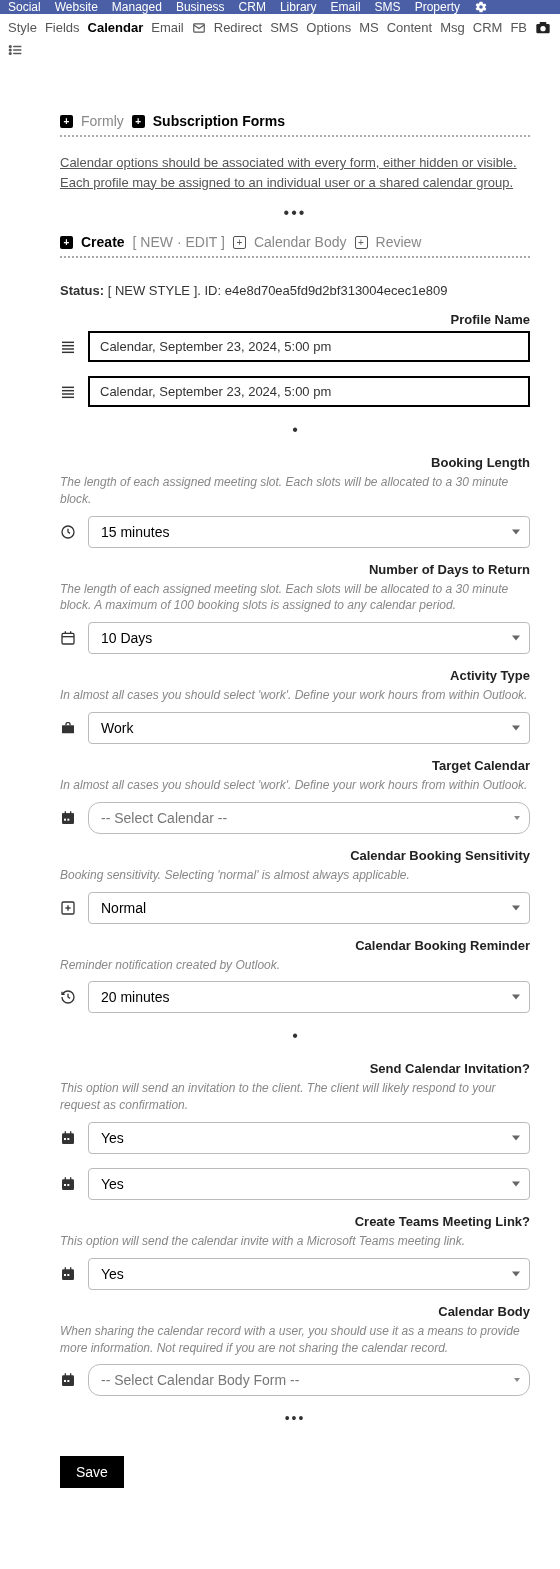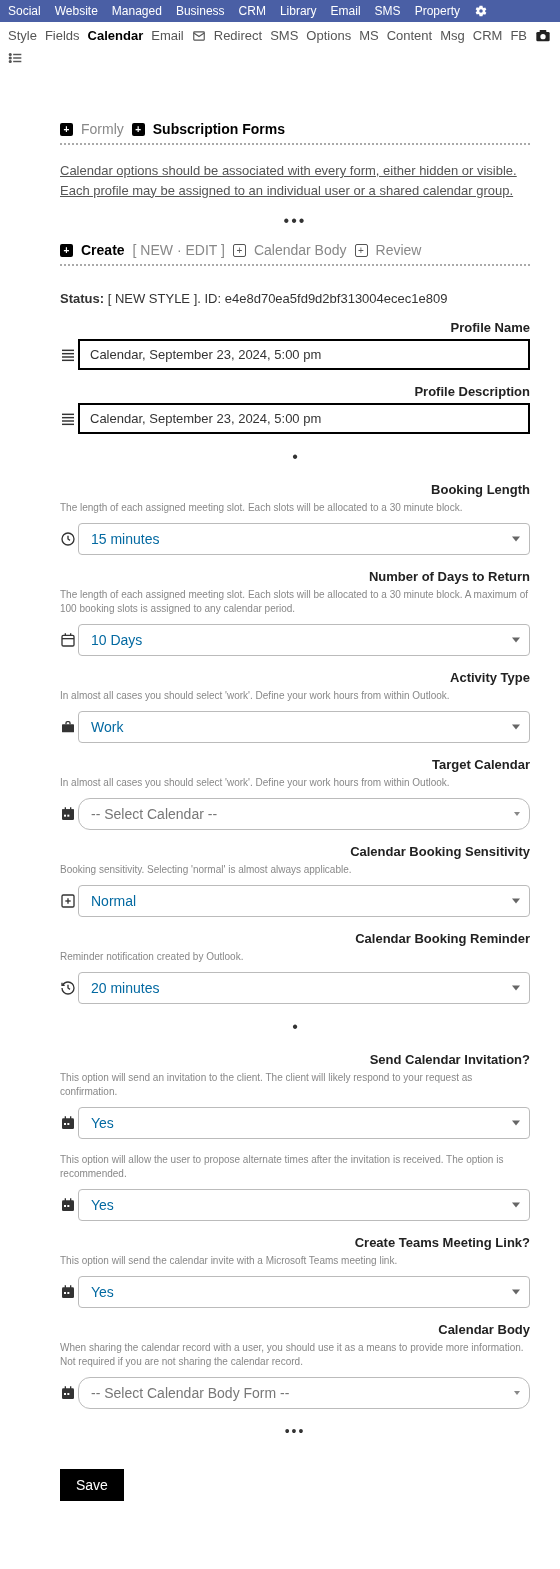--- a/index.html
+++ b/index.html
@@ -1,18 +1,18 @@
 <!DOCTYPE html>
 <html><head>
 <meta charset="utf-8">
 <style>
   * { box-sizing: border-box; margin: 0; padding: 0; }
   body { font-family: "Segoe UI", Arial, sans-serif; font-size: 13px; color: #333; background: #fff; width: 560px; }
   
-  .topnav { background: #4a5fa5; color: #fff; display: flex; align-items: center; padding: 0 8px; height: 22px; font-size: 12px; gap: 14px; overflow: hidden; }
+  .topnav { background: #4a5fa5; color: #fff; display: flex; align-items: center; padding: 0 8px; height: 14px; font-size: 12px; gap: 14px; overflow: hidden; }
   .topnav span { cursor: pointer; white-space: nowrap; }
   
   .subnav { display: flex; align-items: center; padding: 6px 8px; gap: 8px; font-size: 13px; color: #555; flex-wrap: wrap; }
   .subnav span { cursor: pointer; }
   .subnav .active { color: #000; font-weight: 600; }
   .subnav .ico { display: inline-block; width: 14px; height: 14px; vertical-align: middle; }
   
   .container { padding: 10px 30px 40px 60px; }
   
   .dotted { border-bottom: 2px dotted #aaa; margin: 6px 0 16px 0; }
@@ -30,28 +30,28 @@
   .create-row .plus-outline { width: 13px; height: 13px; border: 1px solid #555; color: #555; display: inline-flex; align-items: center; justify-content: center; font-size: 10px; border-radius: 2px; }
   .create-row strong { color: #000; font-weight: 700; }
   .create-row .muted { color: #888; }
   
   .status-line { font-size: 13px; margin: 25px 0 14px 0; color: #333; }
   .status-line strong { font-weight: 700; }
   
   .field-group { margin-bottom: 14px; }
   .field-label { font-size: 13px; font-weight: 700; color: #222; margin-bottom: 4px; text-align: right; }
   .field-label .light { font-weight: 400; }
-  .field-help { font-size: 10px; color: #888; line-height: 1.4; margin-bottom: 8px; }
-  
-  .input-row { display: flex; align-items: center; }
+  .field-help { font-size: 12px; color: #888; line-height: 1.4; margin-bottom: 8px; font-style: italic; }
+  
+  .input-row { display: flex; align-items: center; gap: 10px; }
   .input-row .side-ico { width: 18px; flex-shrink: 0; }
   .text-input { flex: 1; border: 2px solid #000; padding: 6px 10px; font-size: 13px; color: #333; background: #fff; outline: none; }
   
   .select-wrap { position: relative; flex: 1; }
-  .select { width: 100%; border: 1px solid #bbb; border-radius: 4px; padding: 7px 28px 7px 12px; font-size: 14px; color: #0369a1; background: #fff; appearance: none; -webkit-appearance: none; cursor: pointer; outline: none; }
+  .select { width: 100%; border: 1px solid #bbb; border-radius: 4px; padding: 7px 28px 7px 12px; font-size: 14px; color: #000000; background: #fff; appearance: none; -webkit-appearance: none; cursor: pointer; outline: none; }
   .select-wrap::after { content: ""; position: absolute; right: 10px; top: 50%; transform: translateY(-50%); width: 0; height: 0; border-left: 4px solid transparent; border-right: 4px solid transparent; border-top: 5px solid #666; pointer-events: none; }
   .select-wrap.small-arrow::after { border-left: 3px solid transparent; border-right: 3px solid transparent; border-top: 4px solid #888; }
   .select.placeholder { color: #777; border-radius: 12px; }
   
   .center-dot { text-align: center; font-size: 16px; margin: 8px 0 16px 0; }
   .center-dot::before { content: "•"; color: #333; }
   .center-dots { text-align: center; margin: 12px 0 30px 0; color: #333; letter-spacing: 2px; font-size: 14px; }
   
   .save-btn { background: #000; color: #fff; border: none; padding: 8px 16px; font-size: 14px; cursor: pointer; }
   
@@ -162,21 +162,20 @@
             <line x1="3" y1="15" x2="21" y2="15"></line>
             <line x1="3" y1="20" x2="21" y2="20"></line>
           </svg>
       </span>
       <input class="text-input" value="Calendar, September 23, 2024, 5:00 pm" style="">
     </div>
   </div>
 
   
   <div class="field-group">
-    <div class="field-label">Profile Description</div>
     <div class="input-row">
       <span class="side-ico">
         <svg width="16" height="16" viewBox="0 0 24 24" fill="none" stroke="#333" stroke-width="2.2">
             <line x1="3" y1="5" x2="21" y2="5"></line>
             <line x1="3" y1="10" x2="21" y2="10"></line>
             <line x1="3" y1="15" x2="21" y2="15"></line>
             <line x1="3" y1="20" x2="21" y2="20"></line>
           </svg>
       </span>
       <input class="text-input" value="Calendar, September 23, 2024, 5:00 pm" style="">
@@ -298,21 +297,20 @@
             <line x1="8" y1="2" x2="8" y2="6" stroke="#333" stroke-width="2"></line>
             <line x1="16" y1="2" x2="16" y2="6" stroke="#333" stroke-width="2"></line>
           </svg>
       </span>
       <div class="select-wrap"><select class="select"><option>Yes</option></select></div>
     </div>
   </div>
 
   
   <div class="field-group">
-    <div class="field-help">This option will allow the user to propose alternate times after the invitation is received. The option is recommended.</div>
     <div class="input-row">
       <span class="side-ico">
         <svg width="16" height="16" viewBox="0 0 24 24" fill="#333">
             <rect x="3" y="5" width="18" height="16" rx="2"></rect>
             <rect x="6" y="12" width="3" height="3" fill="#fff"></rect>
             <rect x="11" y="12" width="3" height="3" fill="#fff"></rect>
             <line x1="8" y1="2" x2="8" y2="6" stroke="#333" stroke-width="2"></line>
             <line x1="16" y1="2" x2="16" y2="6" stroke="#333" stroke-width="2"></line>
           </svg>
       </span>

